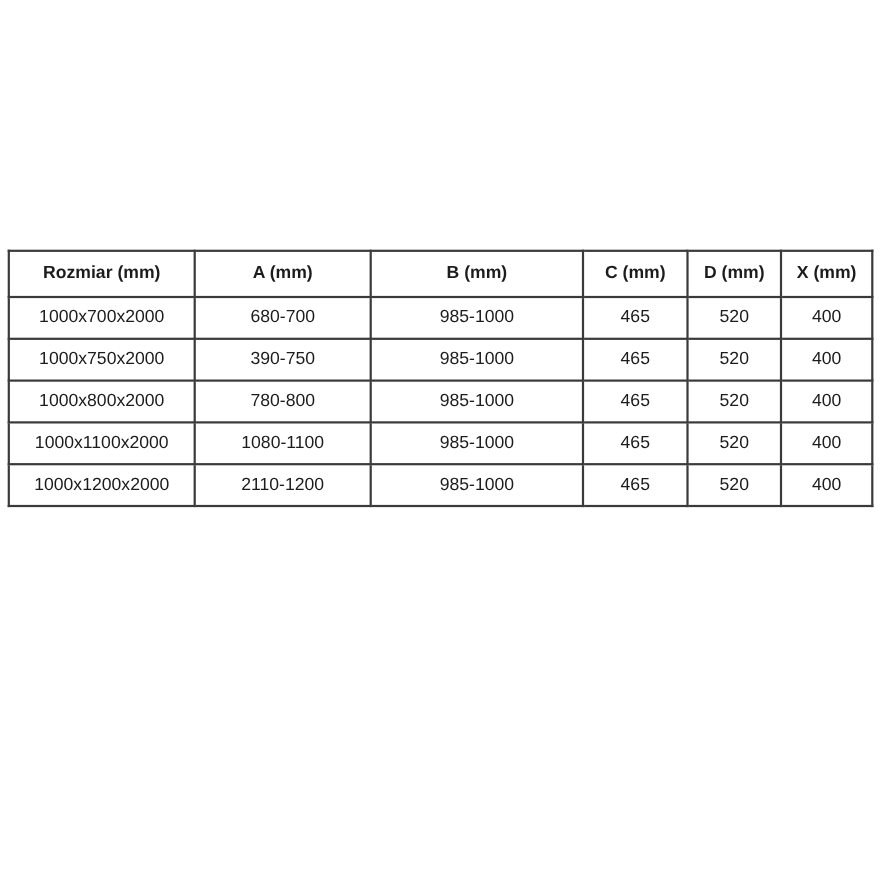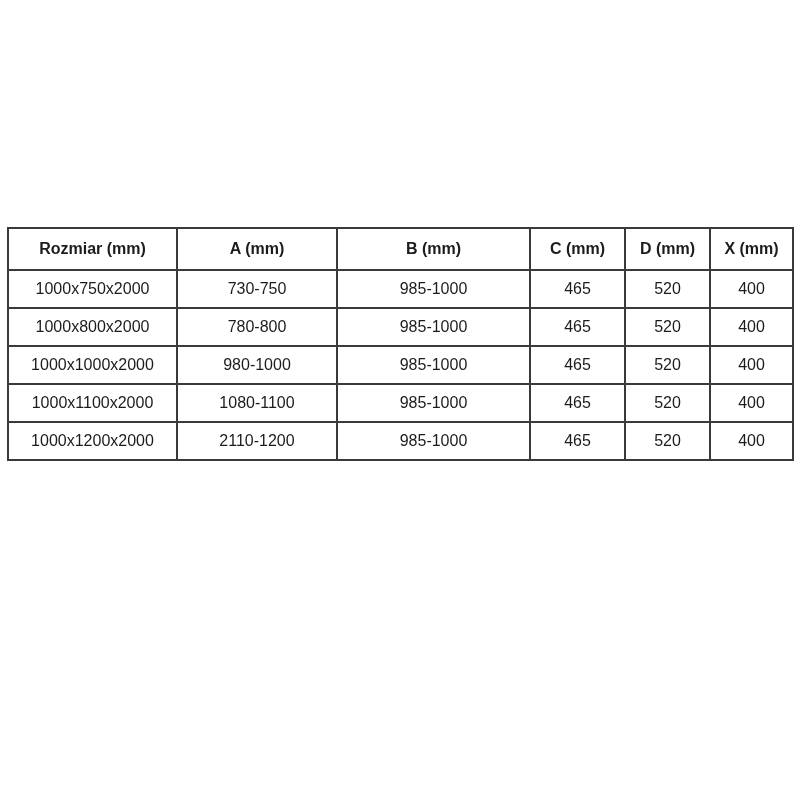--- a/index.html
+++ b/index.html
@@ -74,38 +74,38 @@
           <th>Rozmiar (mm)</th>
           <th>A (mm)</th>
           <th>B (mm)</th>
           <th>C (mm)</th>
           <th>D (mm)</th>
           <th>X (mm)</th>
         </tr>
       </thead>
       <tbody>
         <tr>
+          <td>1000x700x2000</td>
+          <td>680-700</td>
+          <td>985-1000</td>
+          <td>465</td>
+          <td>520</td>
+          <td>400</td>
+        </tr>
+        <tr>
           <td>1000x750x2000</td>
-          <td>730-750</td>
+          <td>390-750</td>
           <td>985-1000</td>
           <td>465</td>
           <td>520</td>
           <td>400</td>
         </tr>
         <tr>
           <td>1000x800x2000</td>
           <td>780-800</td>
-          <td>985-1000</td>
-          <td>465</td>
-          <td>520</td>
-          <td>400</td>
-        </tr>
-        <tr>
-          <td>1000x1000x2000</td>
-          <td>980-1000</td>
           <td>985-1000</td>
           <td>465</td>
           <td>520</td>
           <td>400</td>
         </tr>
         <tr>
           <td>1000x1100x2000</td>
           <td>1080-1100</td>
           <td>985-1000</td>
           <td>465</td>

